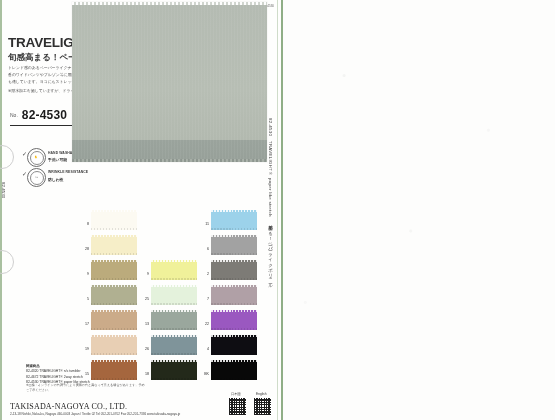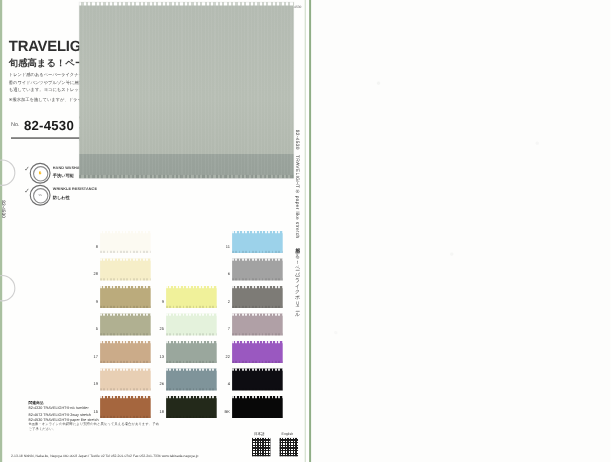--- a/index.html
+++ b/index.html
@@ -278,20 +278,21 @@
       </div>
     </div>
 
   <div id="related">
     <div class="rt">関連商品</div>
     <div>82-4320  TRAVELIGHT® n/c tumbler</div>
     <div>82-4672  TRAVELIGHT® 2way stretch</div>
     <div>82-4530  TRAVELIGHT® paper like stretch</div>
   </div>
   <div id="disclaimer">※画像・オンラインの色調等により実際の色と異なって見える場合があります。予めご了承ください。</div>
+  <div id="company">TAKISADA-NAGOYA CO., LTD.</div>
   <div id="address">2-13-18 Nishiki, Naka-ku, Nagoya 460-0003 Japan / Textile 02 Tel 052-201-0702 Fax 052-201-7336  www.takisada-nagoya.jp</div>
 
   <div class="qrlabel" style="left:231px;top:392px;">日本語</div>
   <div class="qr" style="left:228px;top:397px;"></div>
   <div class="qrlabel" style="left:256px;top:392px;">English</div>
   <div class="qr" style="left:253px;top:397px;"></div>
 
   <div id="spine-right">82-4530　TRAVELIGHT® paper like stretch　旬感高まる！ペーパーライクボリュール</div>
   <div id="spine-left">82-4530</div>
 </div>

